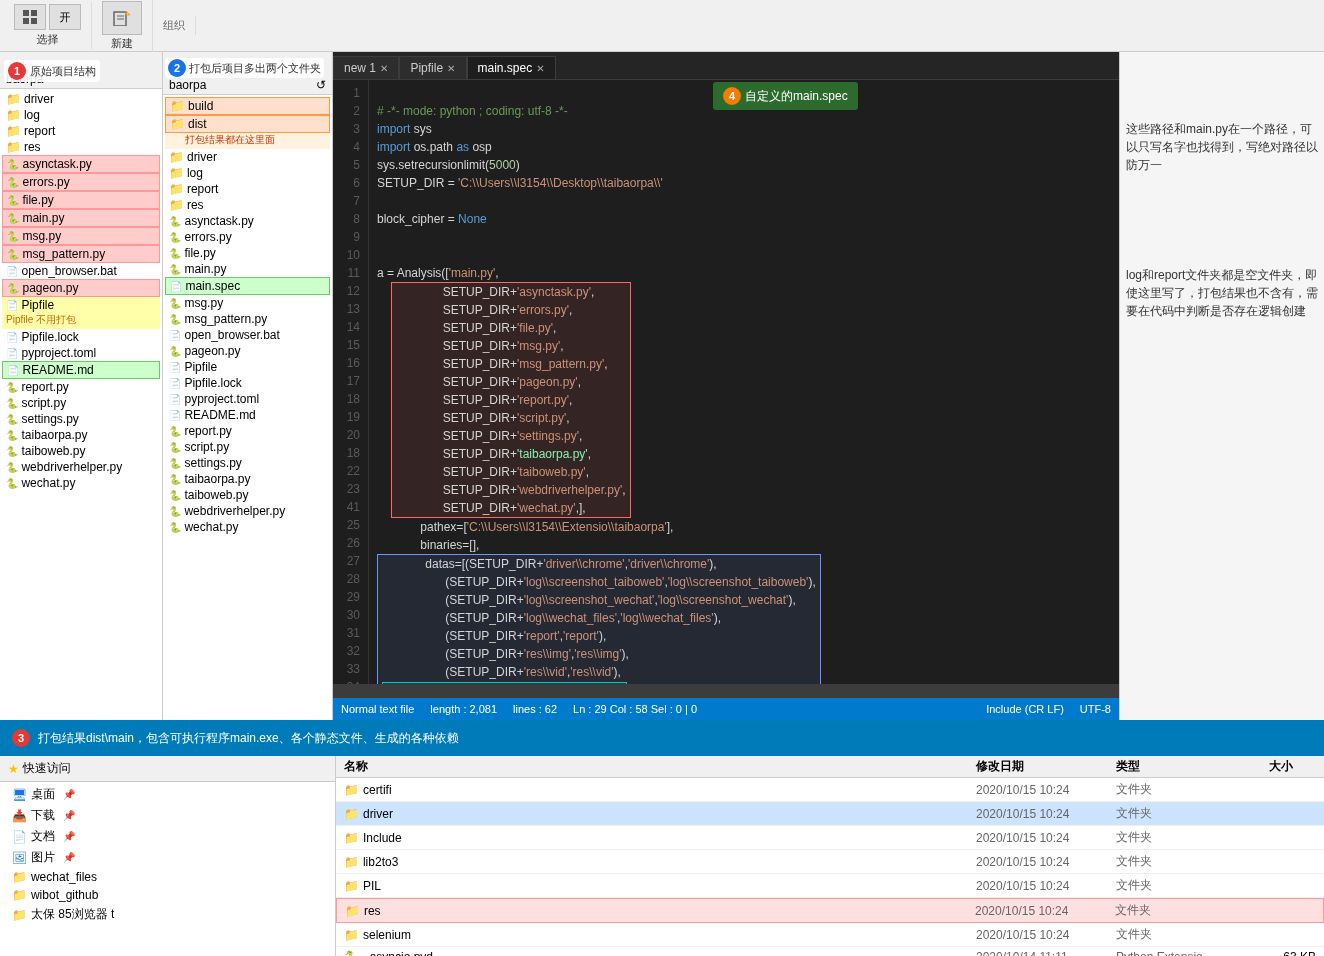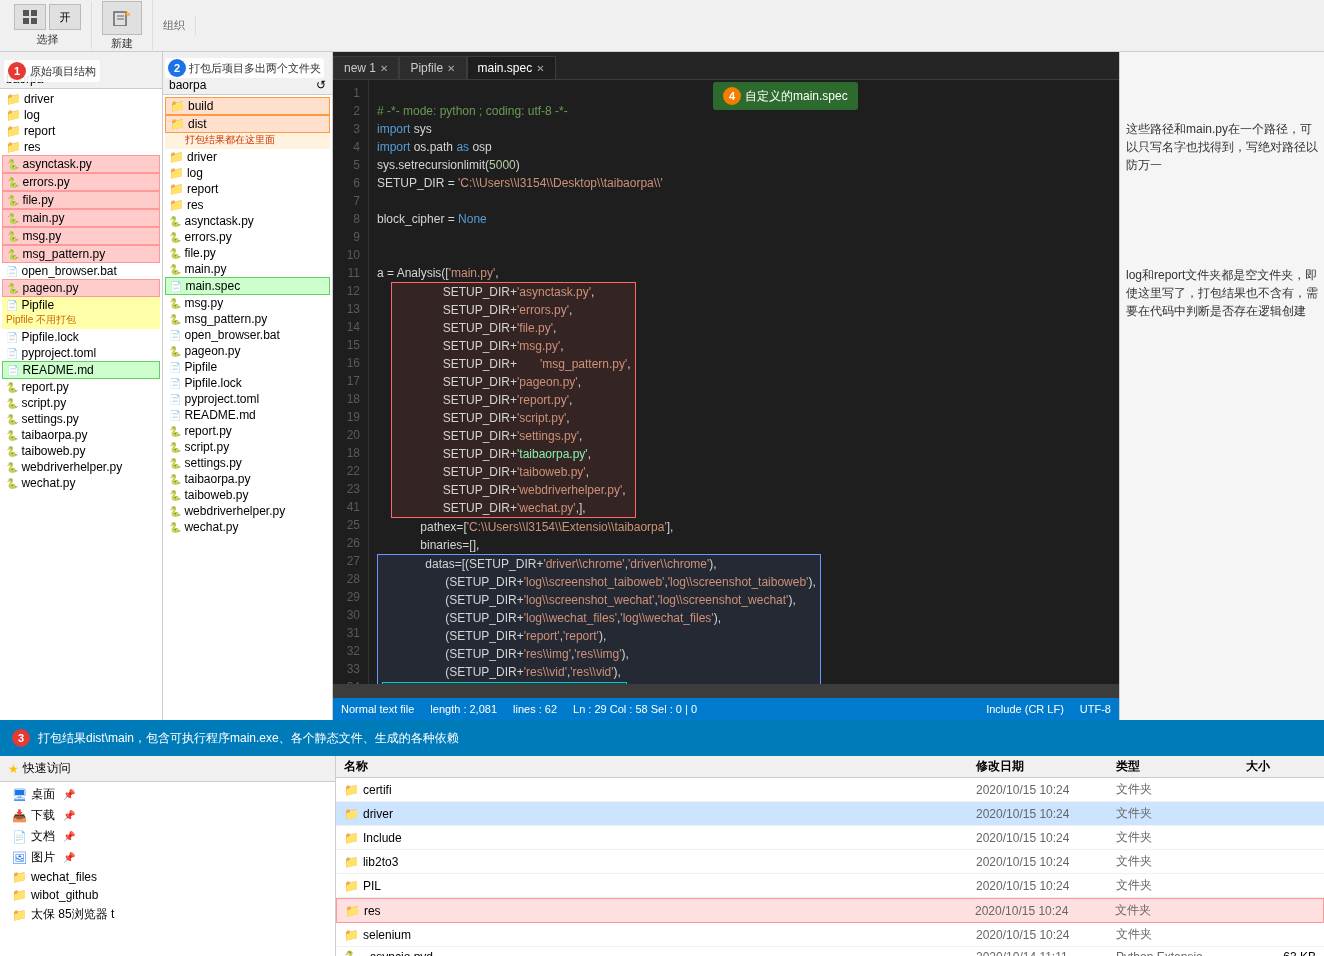--- a/index.html
+++ b/index.html
@@ -339,21 +339,21 @@
 SETUP_DIR = <span style="color:#ce9178;">'C:\\Users\\l3154\\Desktop\\taibaorpa\\'</span>
 
 block_cipher = <span style="color:#569cd6;">None</span>
 
 
 <div style="position:relative; display:inline-block; width:100%;">a = Analysis([<span style="color:#ce9178;">'main.py'</span>,
 <div style="background:rgba(255,100,100,0.1); border:1px solid #ff6666; margin-left:14px; display:inline-block; padding:0 4px;">              SETUP_DIR+<span style="color:#ce9178;">'asynctask.py'</span>,
               SETUP_DIR+<span style="color:#ce9178;">'errors.py'</span>,
               SETUP_DIR+<span style="color:#ce9178;">'file.py'</span>,
               SETUP_DIR+<span style="color:#ce9178;">'msg.py'</span>,
-              SETUP_DIR+<span style="color:#ce9178;margin-left:23px;">'msg_pattern.py'</span>,
+              SETUP_DIR+<span style="color:#ce9178;">'msg_pattern.py'</span>,
               SETUP_DIR+<span style="color:#ce9178;">'pageon.py'</span>,
               SETUP_DIR+<span style="color:#ce9178;">'report.py'</span>,
               SETUP_DIR+<span style="color:#ce9178;">'script.py'</span>,
               SETUP_DIR+<span style="color:#ce9178;">'settings.py'</span>,
               SETUP_DIR+<span style="color:#86efac;">'taibaorpa.py'</span>,
               SETUP_DIR+<span style="color:#ce9178;">'taiboweb.py'</span>,
               SETUP_DIR+<span style="color:#ce9178;">'webdriverhelper.py'</span>,
               SETUP_DIR+<span style="color:#ce9178;">'wechat.py'</span>,],</div>
              pathex=[<span style="color:#ce9178;">'C:\\Users\\l3154\\Extensio\\taibaorpa'</span>],
              binaries=[],
@@ -442,21 +442,21 @@
           <span>太保 85浏览器 t</span>
         </div>
       </div>
     </div>
 
     <div style="flex:1; background:#fff; display:flex; flex-direction:column; overflow:hidden;">
       <div style="background:#f0f0f0; border-bottom:1px solid #ccc; display:flex; align-items:center; padding:2px 8px; font-size:12px; font-weight:bold;">
         <div style="flex:1;">名称</div>
         <div style="width:140px;">修改日期</div>
         <div style="width:130px;">类型</div>
-        <div style="width:70px; text-align:left;">大小</div>
+        <div style="width:70px; text-align:center;">大小</div>
       </div>
       <div style="flex:1; overflow-y:auto;">
 
         <div style="display:flex; align-items:center; padding:3px 8px; border-bottom:1px solid #f0f0f0; cursor:pointer; font-size:12px;">
           <div style="flex:1; display:flex; align-items:center; gap:4px;">
             <span style="color:#ffc000;">📁</span>
             <span>certifi</span>
           </div>
           <div style="width:140px; color:#666;">2020/10/15 10:24</div>
           <div style="width:130px; color:#666;">文件夹</div>

